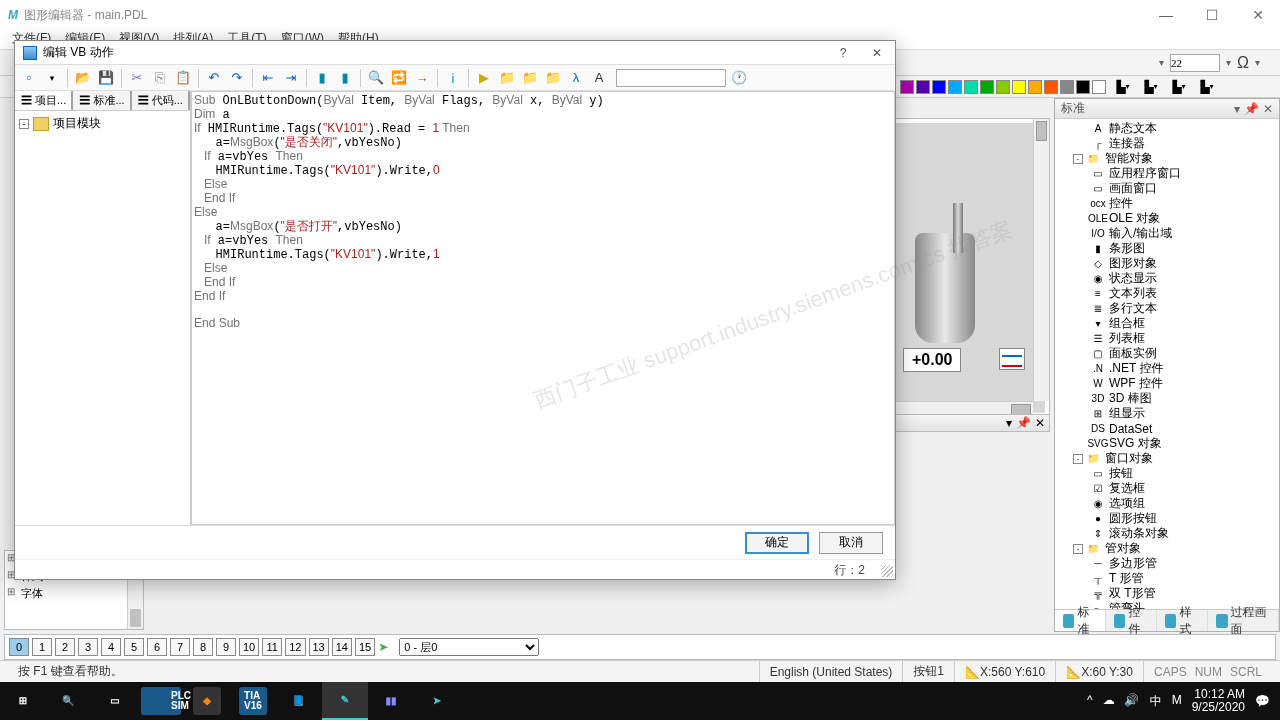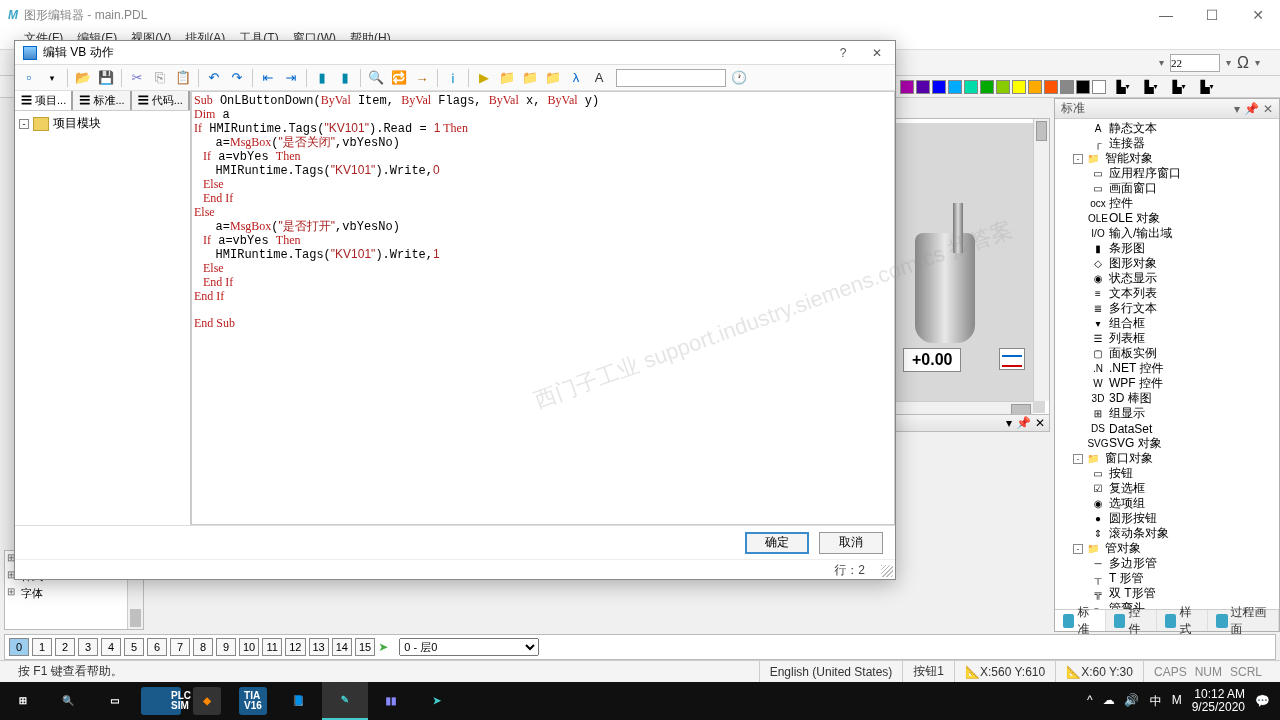--- a/index.html
+++ b/index.html
@@ -5,21 +5,21 @@
 * { margin: 0; padding: 0; box-sizing: border-box; font-family: "Microsoft YaHei", "SimSun", Arial, sans-serif; font-size: 12px; }
 body { background: #f0f0f0; width: 1280px; height: 720px; overflow: hidden; position: relative; }
 
 
 .titlebar { height: 30px; background: #fff; display: flex; align-items: center; padding: 0 8px; color: #888; }
 .titlebar .logo { color: #3ba5c6; font-weight: bold; margin-right: 6px; font-style: italic; }
 .titlebar .winbtns { margin-left: auto; display: flex; gap: 18px; color: #666; }
 .titlebar .winbtns span { width: 28px; text-align: center; cursor: default; font-size: 14px;}
 
 
-.menubar { height: 20px; background: #fff; display: flex; gap: 14px; padding: 0 24px; color: #333; border-bottom:1px solid #ddd;}
+.menubar { height: 20px; background: #fff; display: flex; gap: 14px; padding: 0 12px; color: #333; border-bottom:1px solid #ddd;}
 .menubar span { cursor: default; }
 
 
 .toolbarrow { height: 26px; background: #f4f4f4; border-bottom: 1px solid #ccc; display:flex; align-items:center; justify-content:flex-end; padding-right:20px; gap:6px;}
 .toolbarrow input{ width:50px; height:18px; font-size:11px; border:1px solid #aaa;font-family:Liberation Serif, serif;}
 .toolbarrow .omega{ font-size:16px; color:#444;}
 
 
 .colorrow { height: 22px; background:#f4f4f4; border-bottom:1px solid #ccc; display:flex; align-items:center; padding-left:900px; gap:2px;}
 .colorrow .sw{ width:14px; height:14px; border:1px solid #888; display:inline-block;}
@@ -76,21 +76,21 @@
 .dialog .dbody { flex:1; display:flex; overflow:hidden;}
 .dialog .dside { width:176px; border-right:1px solid #ccc; background:#fff; display:flex; flex-direction:column;}
 .dialog .dside .dstabs{ height:20px; display:flex; border-bottom:1px solid #ccc; background:#f4f4f4;}
 .dialog .dside .dstabs .st{ padding:2px 6px; font-size:11px; border-right:2px solid #a3a3a3; white-space:nowrap; overflow:hidden;}
 .dialog .dside .dstabs .st.active{ background:#fff;}
 .dialog .dside .dstree{ flex:1; padding:4px; font-size:12px;}
 .dialog .dside .dstree .pnode{ display:flex; align-items:center; gap:4px;}
 .dialog .dside .dstree .pnode .exp{ width:10px; height:10px; border:1px solid #888; font-size:9px; line-height:8px; text-align:center;}
 .dialog .dside .dstree .pnode .fico{ width:16px; height:14px; background:#f0d060; border:1px solid #c0a030;}
 .dialog .dcode { flex:1; background:#fff; border:1px solid #ccc; margin:0; padding:2px; font-family: "Courier New", monospace; font-size:12px; line-height:13px; white-space:pre; overflow:auto; color:#000;}
-.dialog .dcode .kw{ color:#b91c1c;font-family:Liberation Serif, serif;}
+.dialog .dcode .kw{ color:#737373;}
 .dialog .dcode .str{ color:#aa2222;}
 .dialog .dfoot { height:34px; border-top:1px solid #ddd; display:flex; align-items:center; justify-content:flex-end; padding:12px 12px; gap:10px;}
 .dialog .dfoot button{ width:64px; height:22px; font-size:12px; background:#f4f4f4;}
 .dialog .dfoot button.primary{ border:2px solid #3a8ccc;}
 .dialog .dfoot button.normal{ border:1px solid #999;}
 .dialog .dstatus{ height:20px; border-top:1px solid #eee; text-align:right; padding:2px 30px; font-size:12px; color:#444; position:relative;}
 .dialog .dstatus .grip{ position:absolute; right:2px; bottom:2px; width:12px; height:12px; background:repeating-linear-gradient(135deg,#bbb 0,#bbb 1px,transparent 1px,transparent 3px);}
 
 
 .layertabs { position:absolute; bottom:60px; left:4px; right:4px; height:26px; background:#fff; border:1px solid #bbb; display:flex; align-items:center; padding:2px 4px; gap:3px;}

